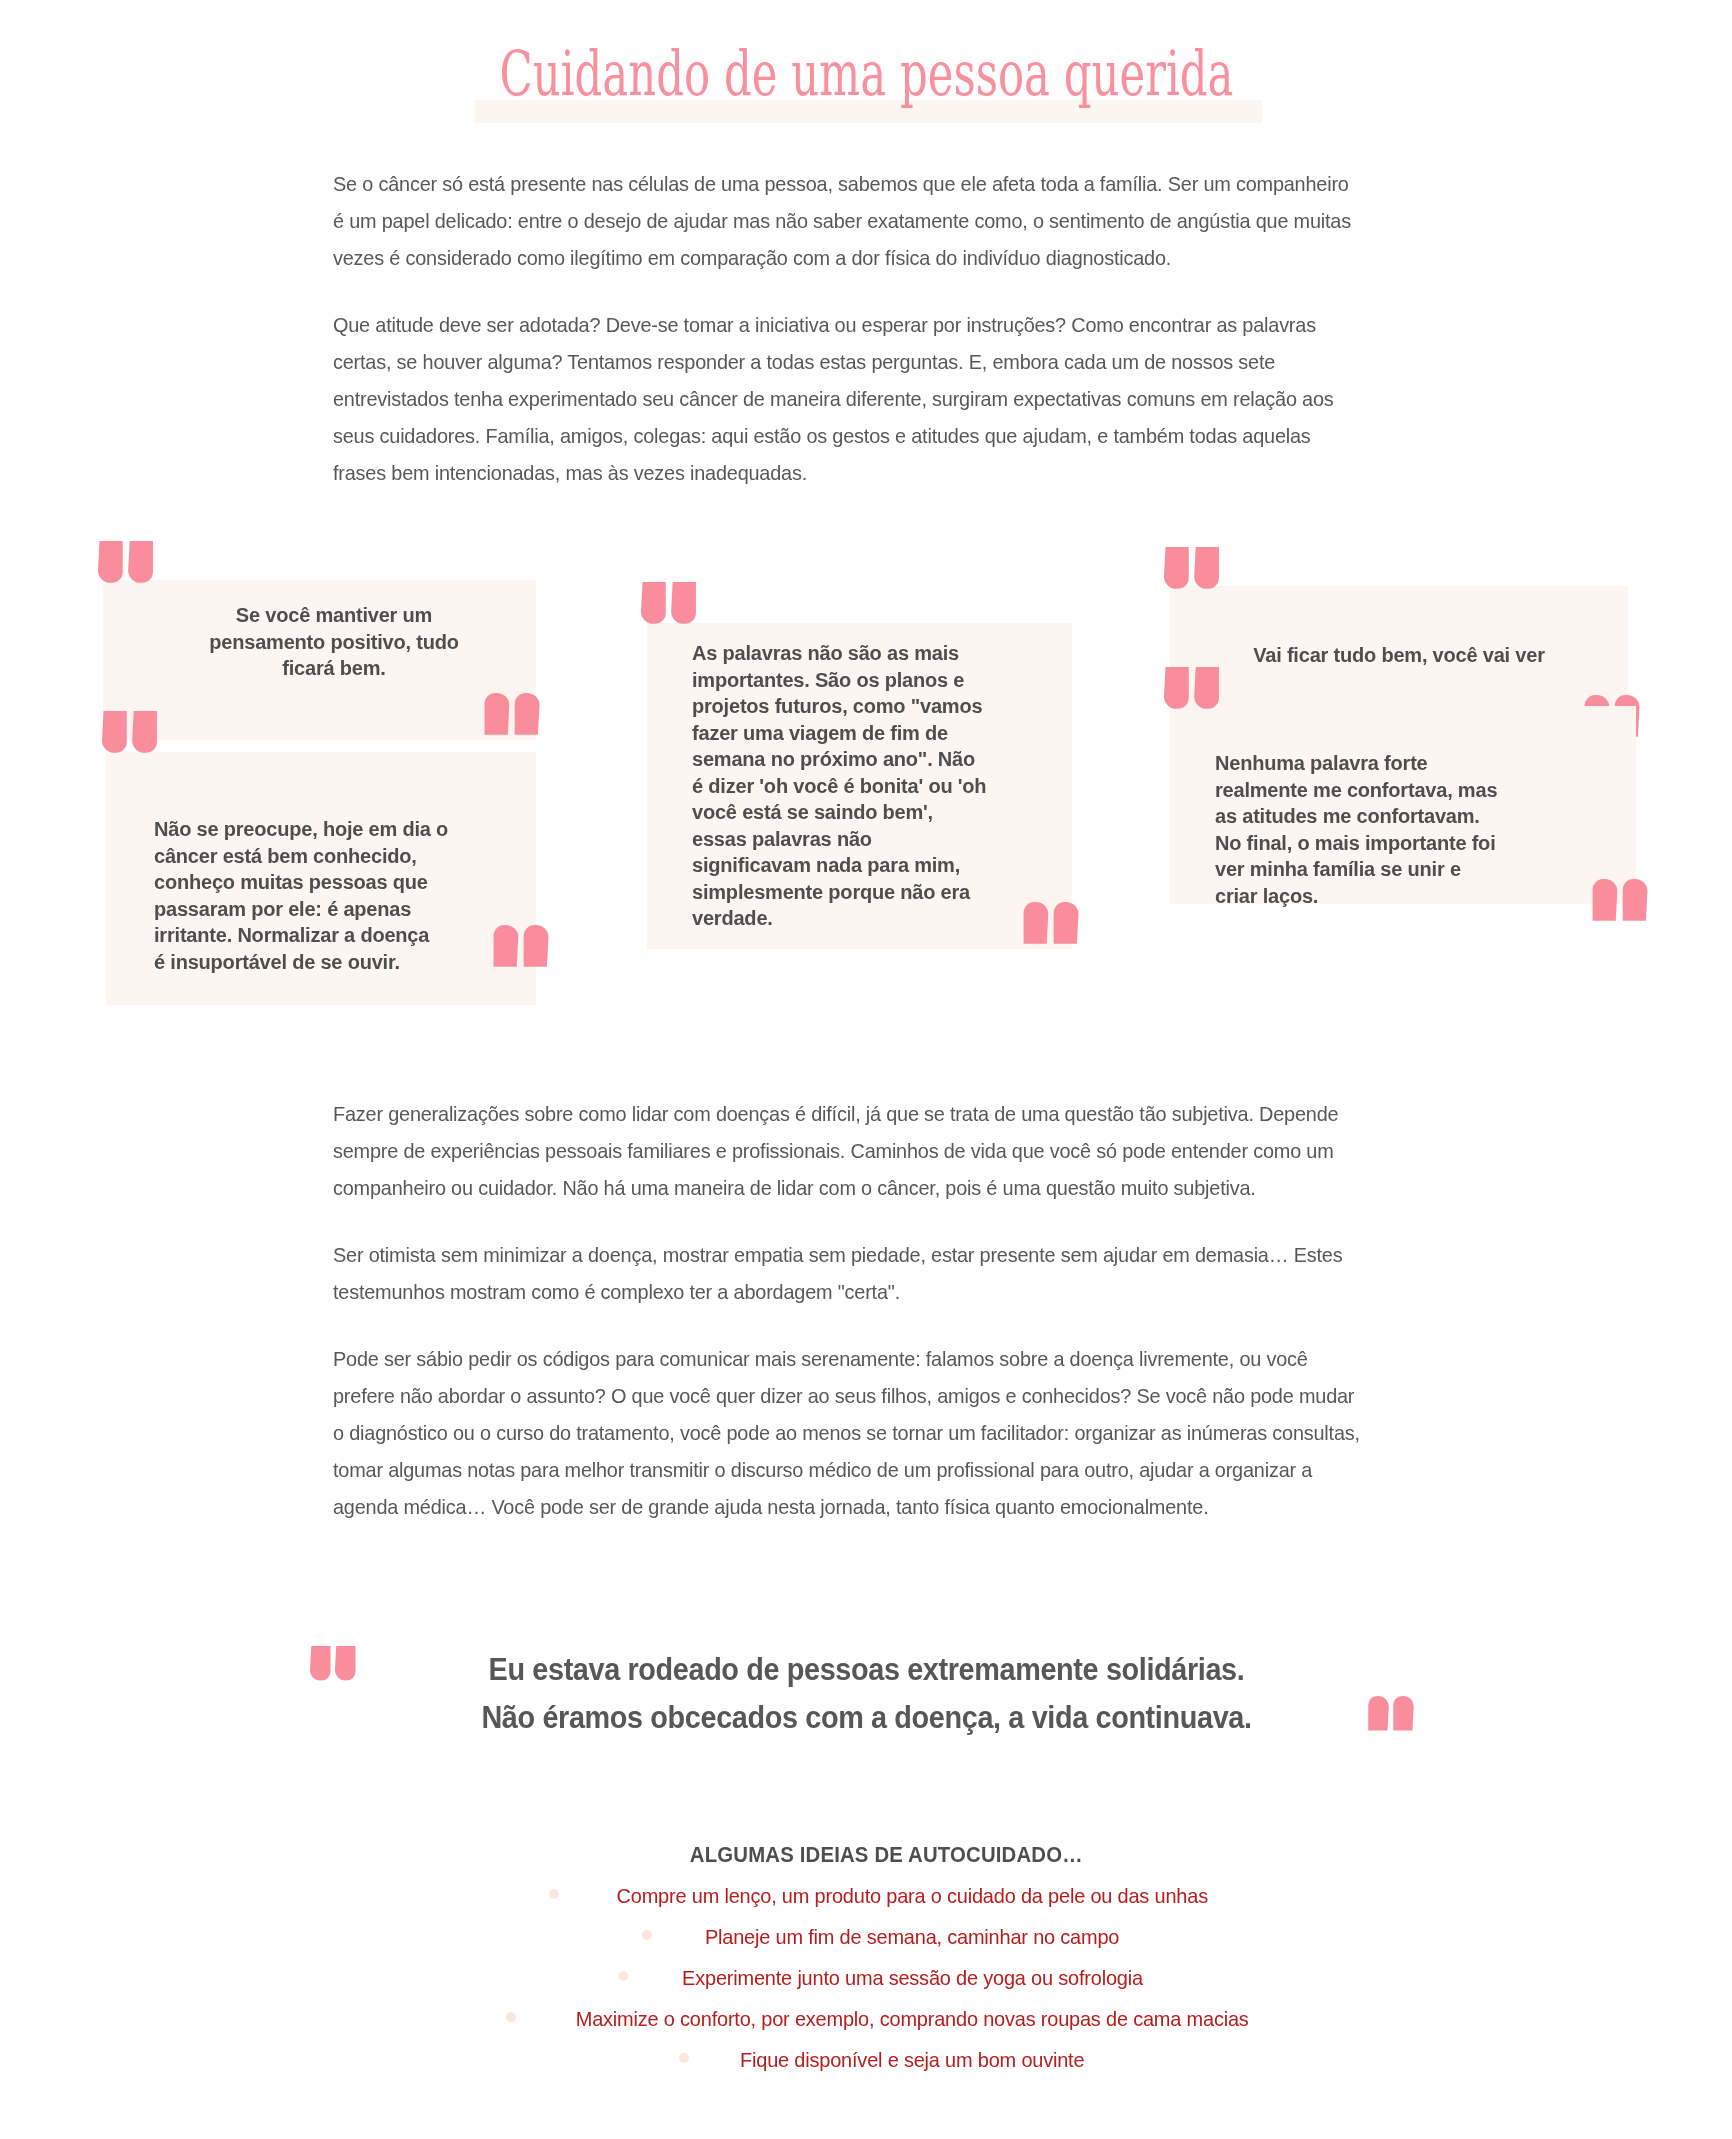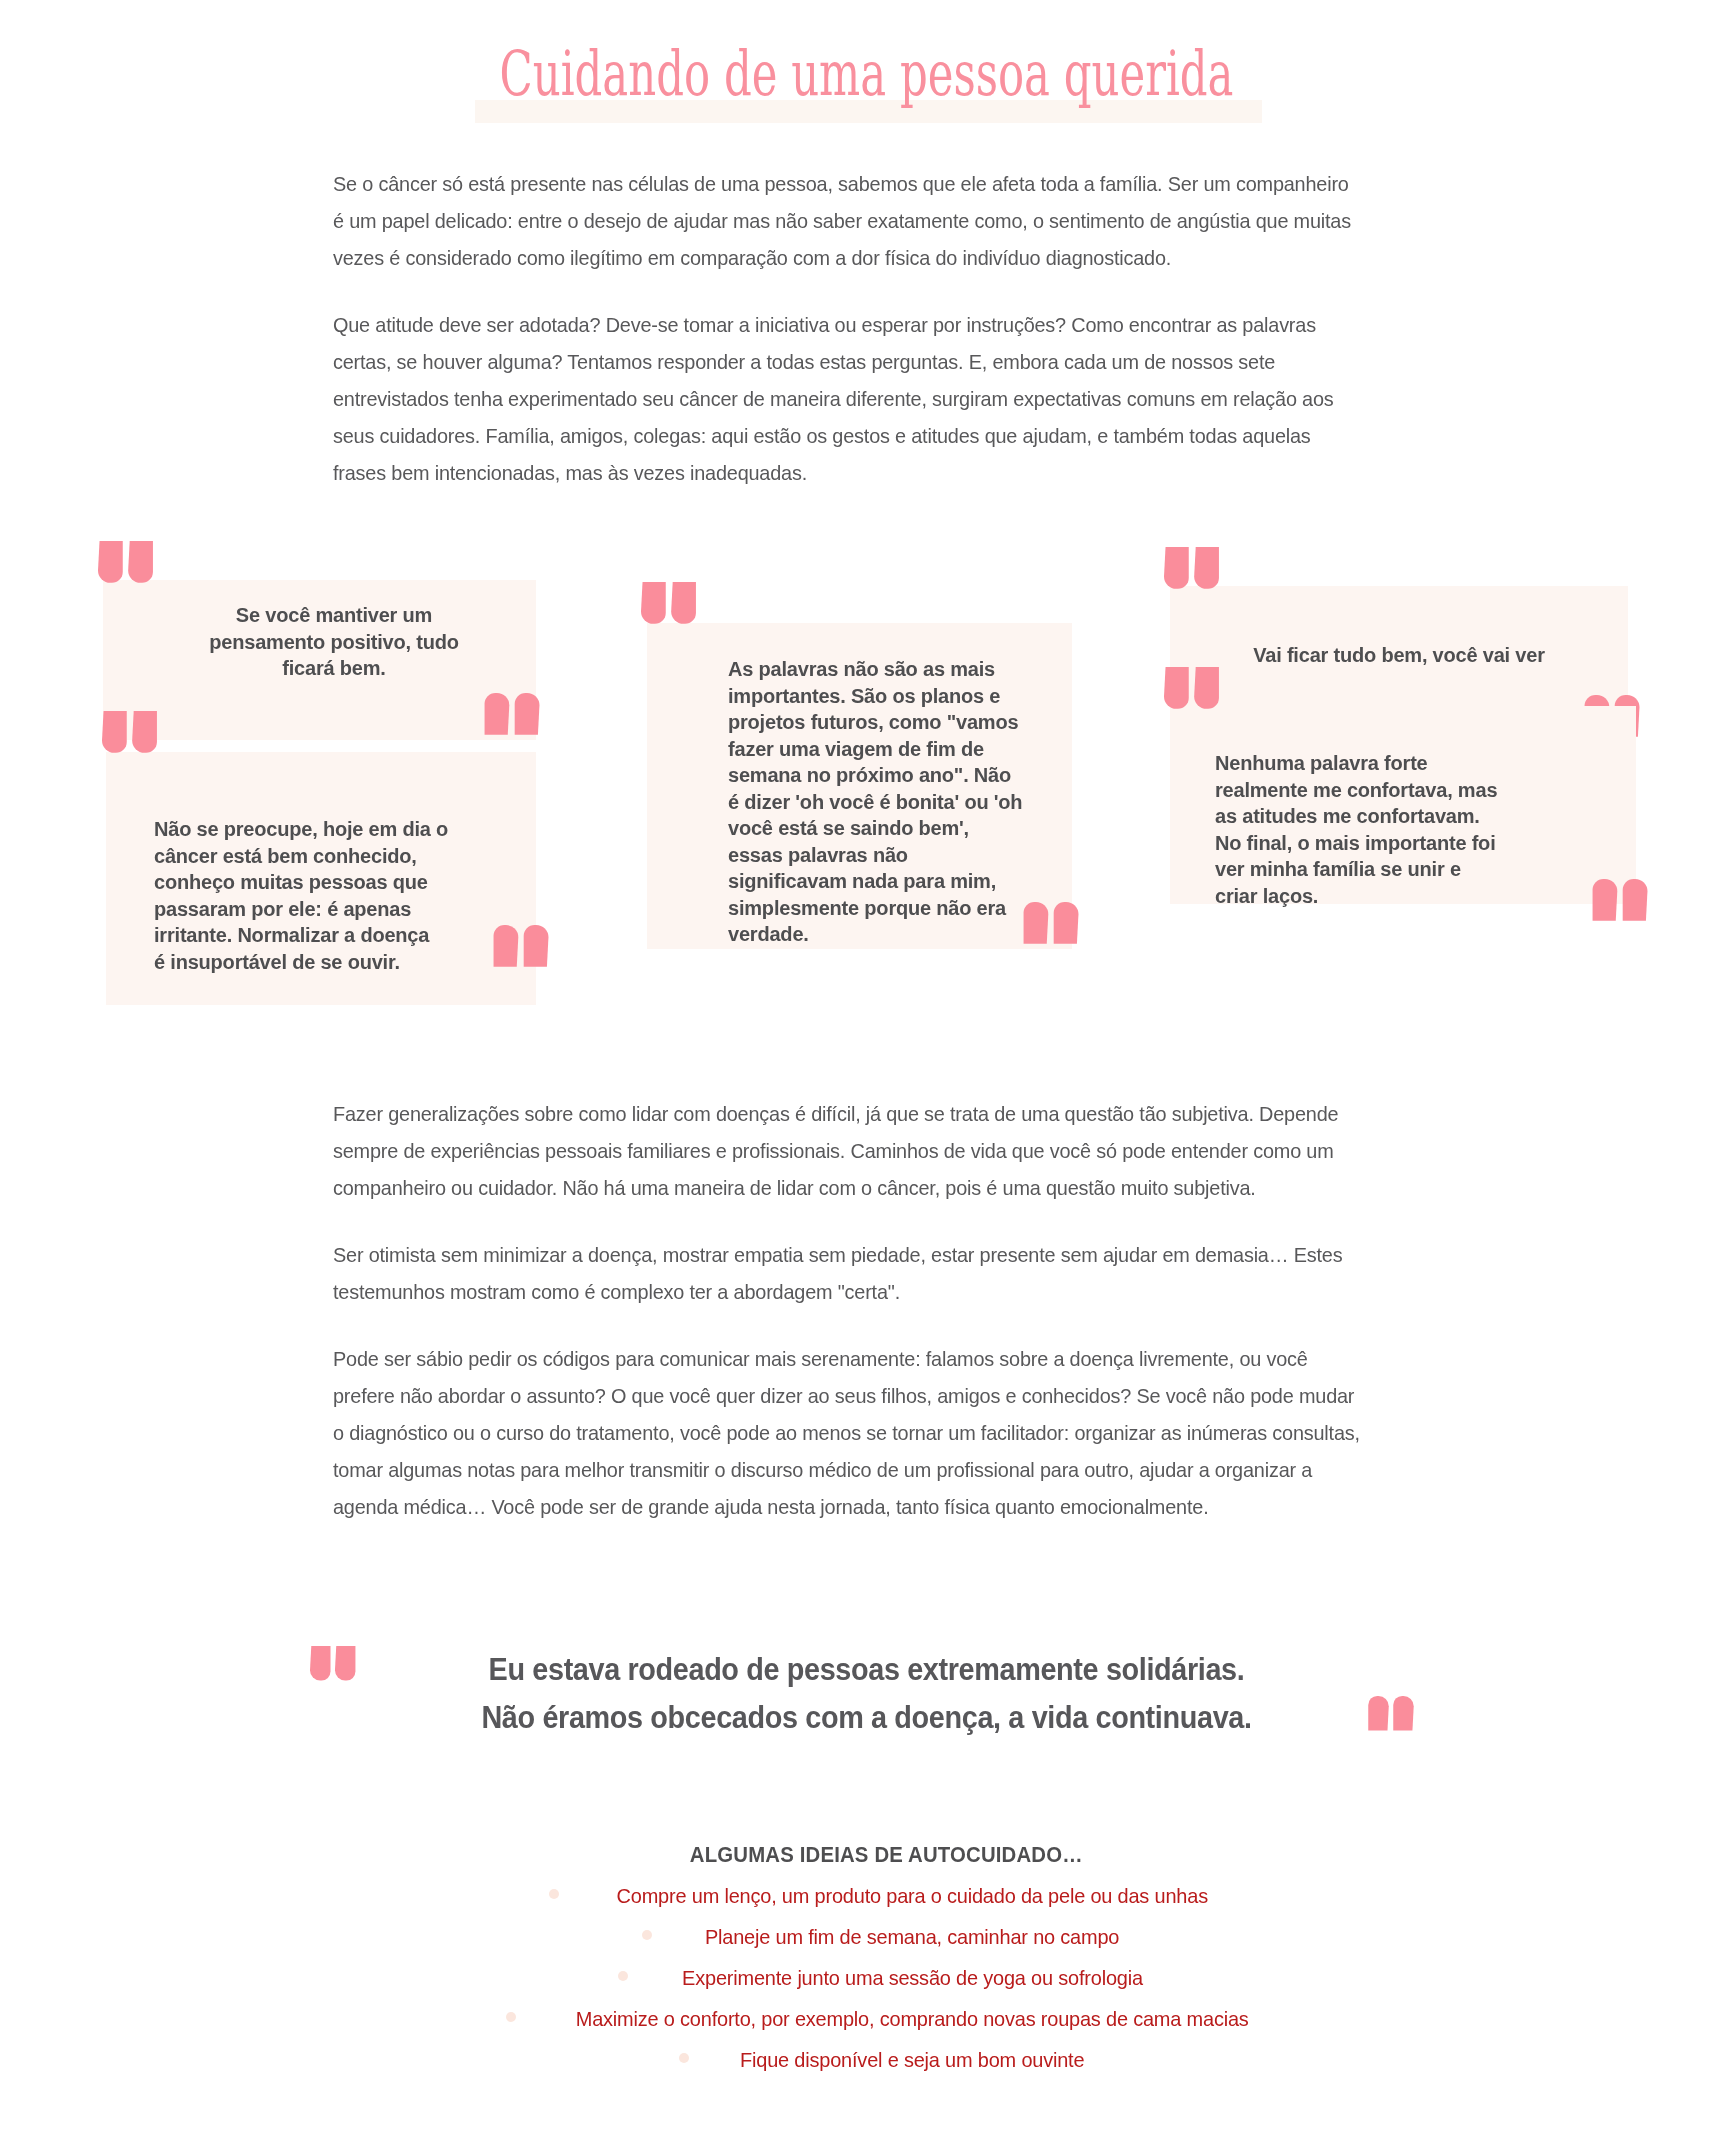--- a/index.html
+++ b/index.html
@@ -227,21 +227,21 @@
 </div>
 
 <div class="quote-card" style="left:647px; top:623px; width:425px; height:326px;">
   <div class="quote-box"></div>
   <span class="qmark" style="left:-6.2px; top:-41px;">
     <svg width="58" height="58" viewBox="0 0 75 75" aria-hidden="true">
       <path fill="#FA8D9B" d="M2 0 h30 v40 a14 14 0 0 1 -14 14 h-2 a16 16 0 0 1 -16 -16 Z"></path>
       <path fill="#FA8D9B" d="M41 0 h30 v40 a14 14 0 0 1 -14 14 h-2 a16 16 0 0 1 -16 -16 Z"></path>
     </svg>
   </span>
-  <div class="quote-text" style="left:45px; top:33px; width:366px;margin-left:36px;">As palavras não são as mais
+  <div class="quote-text" style="left:45px; top:17px; width:366px;">As palavras não são as mais
 importantes. São os planos e
 projetos futuros, como "vamos
 fazer uma viagem de fim de
 semana no próximo ano". Não
 é dizer 'oh você é bonita' ou 'oh
 você está se saindo bem',
 essas palavras não
 significavam nada para mim,
 simplesmente porque não era
 verdade.</div>

